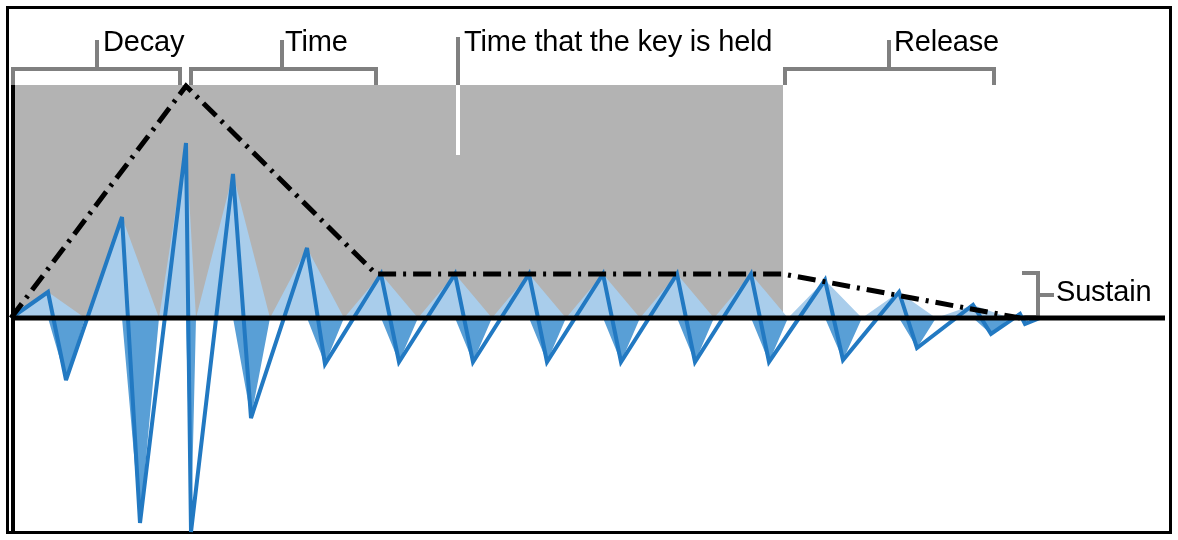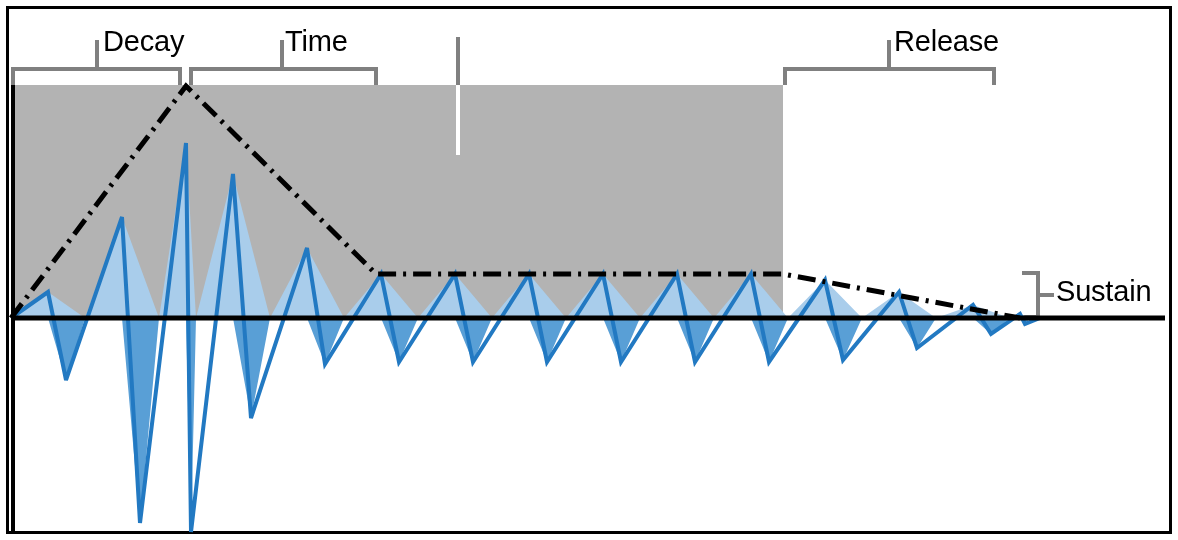--- a/index.html
+++ b/index.html
@@ -132,18 +132,19 @@
     <line x1="13" y1="85" x2="13" y2="533" stroke="#000000" stroke-width="4"></line>
 
     <path fill="none" stroke="#000000" stroke-width="5" stroke-dasharray="18 7 3 7" stroke-linecap="butt" stroke-linejoin="miter" d="M 11,318 L 186,86 L 376,274 L 783,274 L 1020,318"></path>
 
   </svg>
 
   <div class="lbl" id="lbl-attack">Decay</div>
 
   <div class="lbl" id="lbl-decay">Time</div>
 
+  <div class="lbl" id="lbl-time">Time that the key is held</div>
 
   <div class="lbl" id="lbl-release">Release</div>
 
   <div class="lbl" id="lbl-sustain">Sustain</div>
 
 </div>
 
 </body></html>

